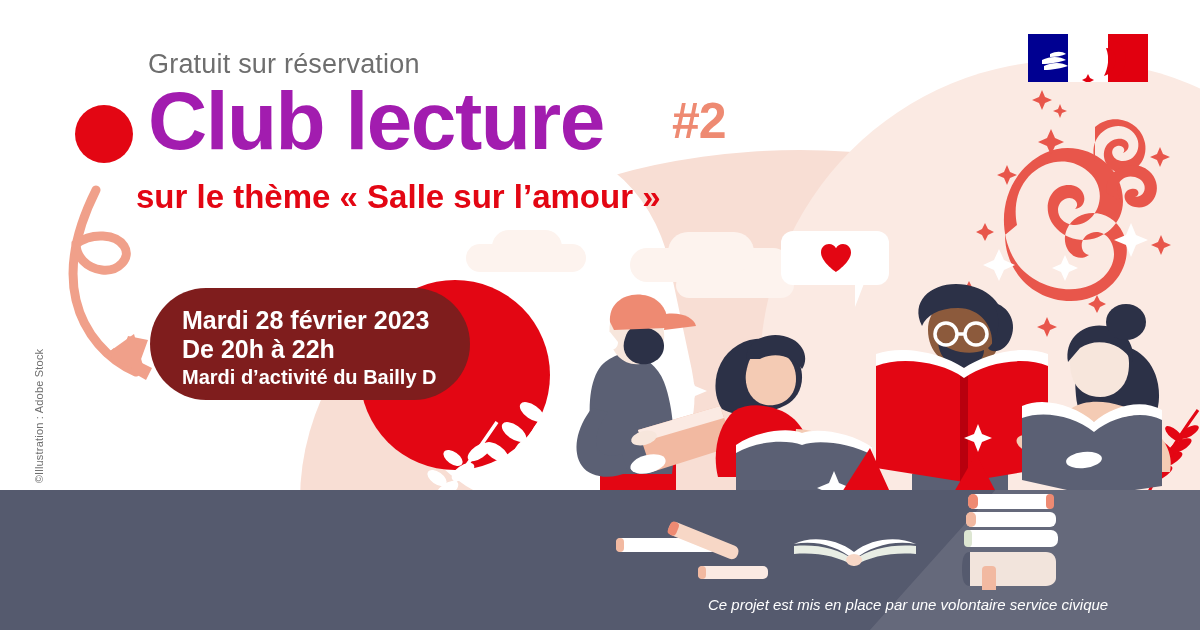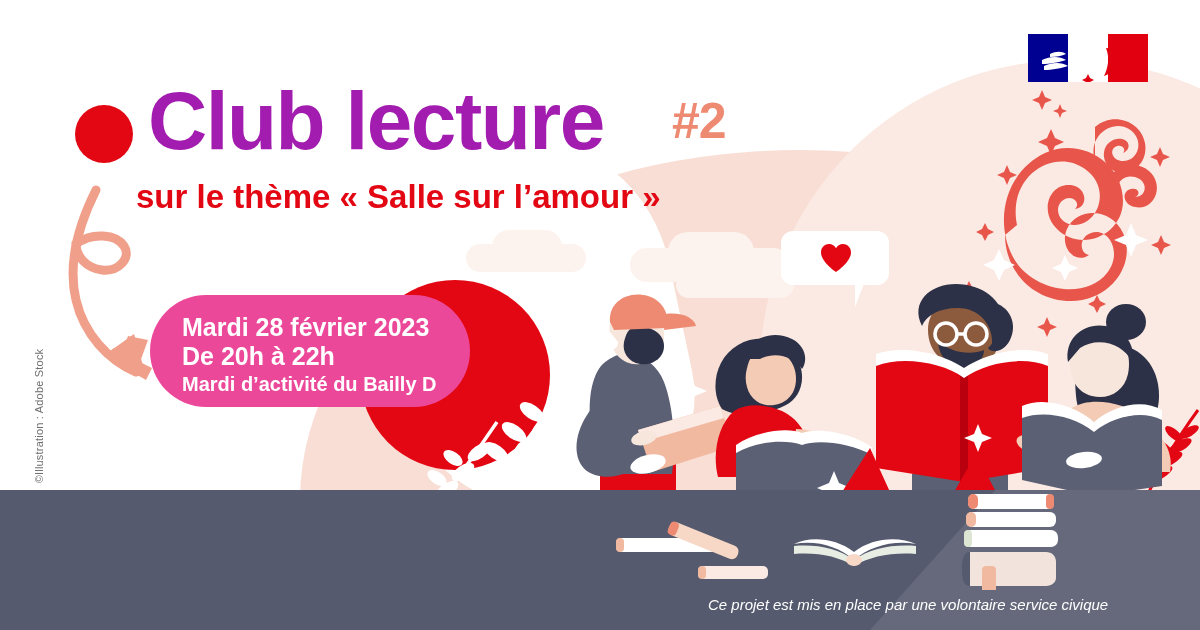--- a/index.html
+++ b/index.html
@@ -131,24 +131,24 @@
     left: 50px;
     top: 180px;
     width: 150px;
     height: 200px;
   }
 
   
   .badge {
     position: absolute;
     left: 150px;
-    top: 295px;
+    top: 288px;
     width: 320px;
     height: 112px;
-    background: #ec4899;
+    background: #7f1d1d;
     border-radius: 56px;
     box-sizing: border-box;
     padding: 18px 0 0 32px;
   }
   .badge-line {
     color: #ffffff;
     font-weight: 700;
     white-space: nowrap;
   }
   .badge-line.l1 { font-size: 25px; line-height: 1.16; }
@@ -456,20 +456,21 @@
   <svg class="illus" style="left:542px; top:496px; width:56px; height:60px;" viewBox="0 0 56 60">
     <g stroke="#5B6074" stroke-width="2" fill="none">
       <path d="M28 58 L28 14"></path>
       <path d="M28 30 L10 12"></path>
       <path d="M28 34 L46 16"></path>
       <path d="M28 20 L16 6"></path>
       <path d="M28 22 L42 6"></path>
     </g>
   </svg>
 
+  <div class="kicker">Gratuit sur réservation</div>
   <div class="title-dot"></div>
   <div class="title">Club lecture</div>
   <div class="title-sup">#2</div>
   <div class="subtitle">sur le thème « Salle sur l’amour »</div>
 
   <svg class="arrow-svg" viewBox="0 0 150 200">
     <g fill="none" stroke="#F0A08A" stroke-width="9" stroke-linecap="round">
       <path d="M46 10 C26 50 18 86 26 120 C34 154 58 180 86 192"></path>
       <path d="M26 64 C42 52 66 54 74 66 C82 78 68 92 52 90 C36 88 26 76 26 64 Z"></path>
     </g>

